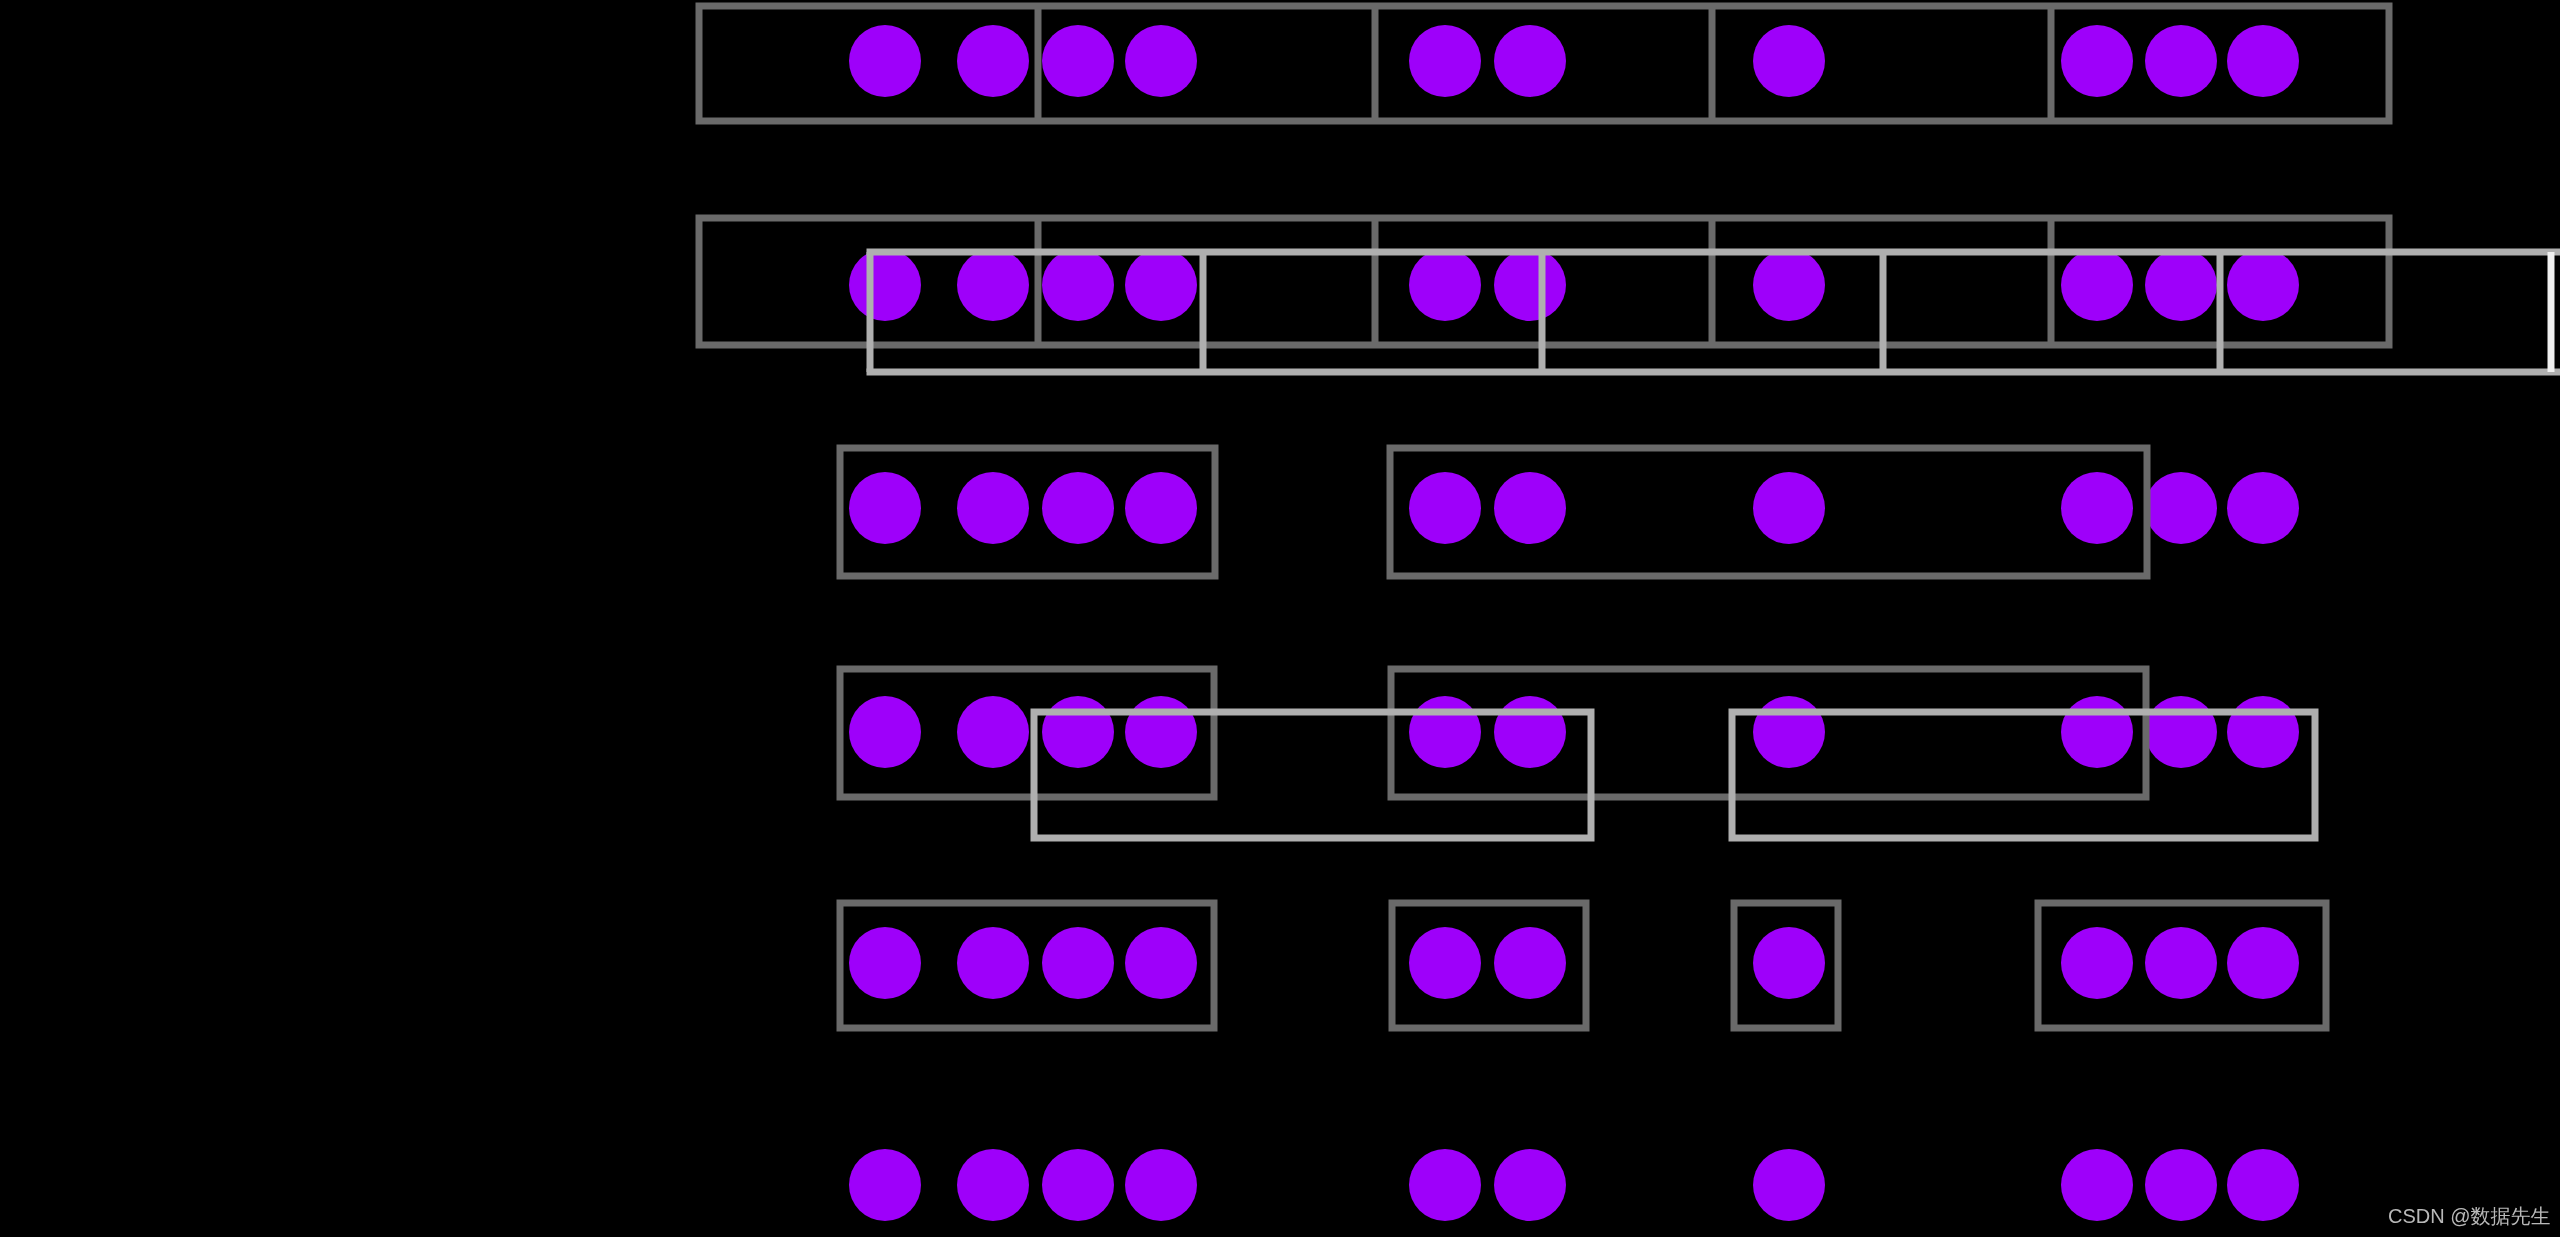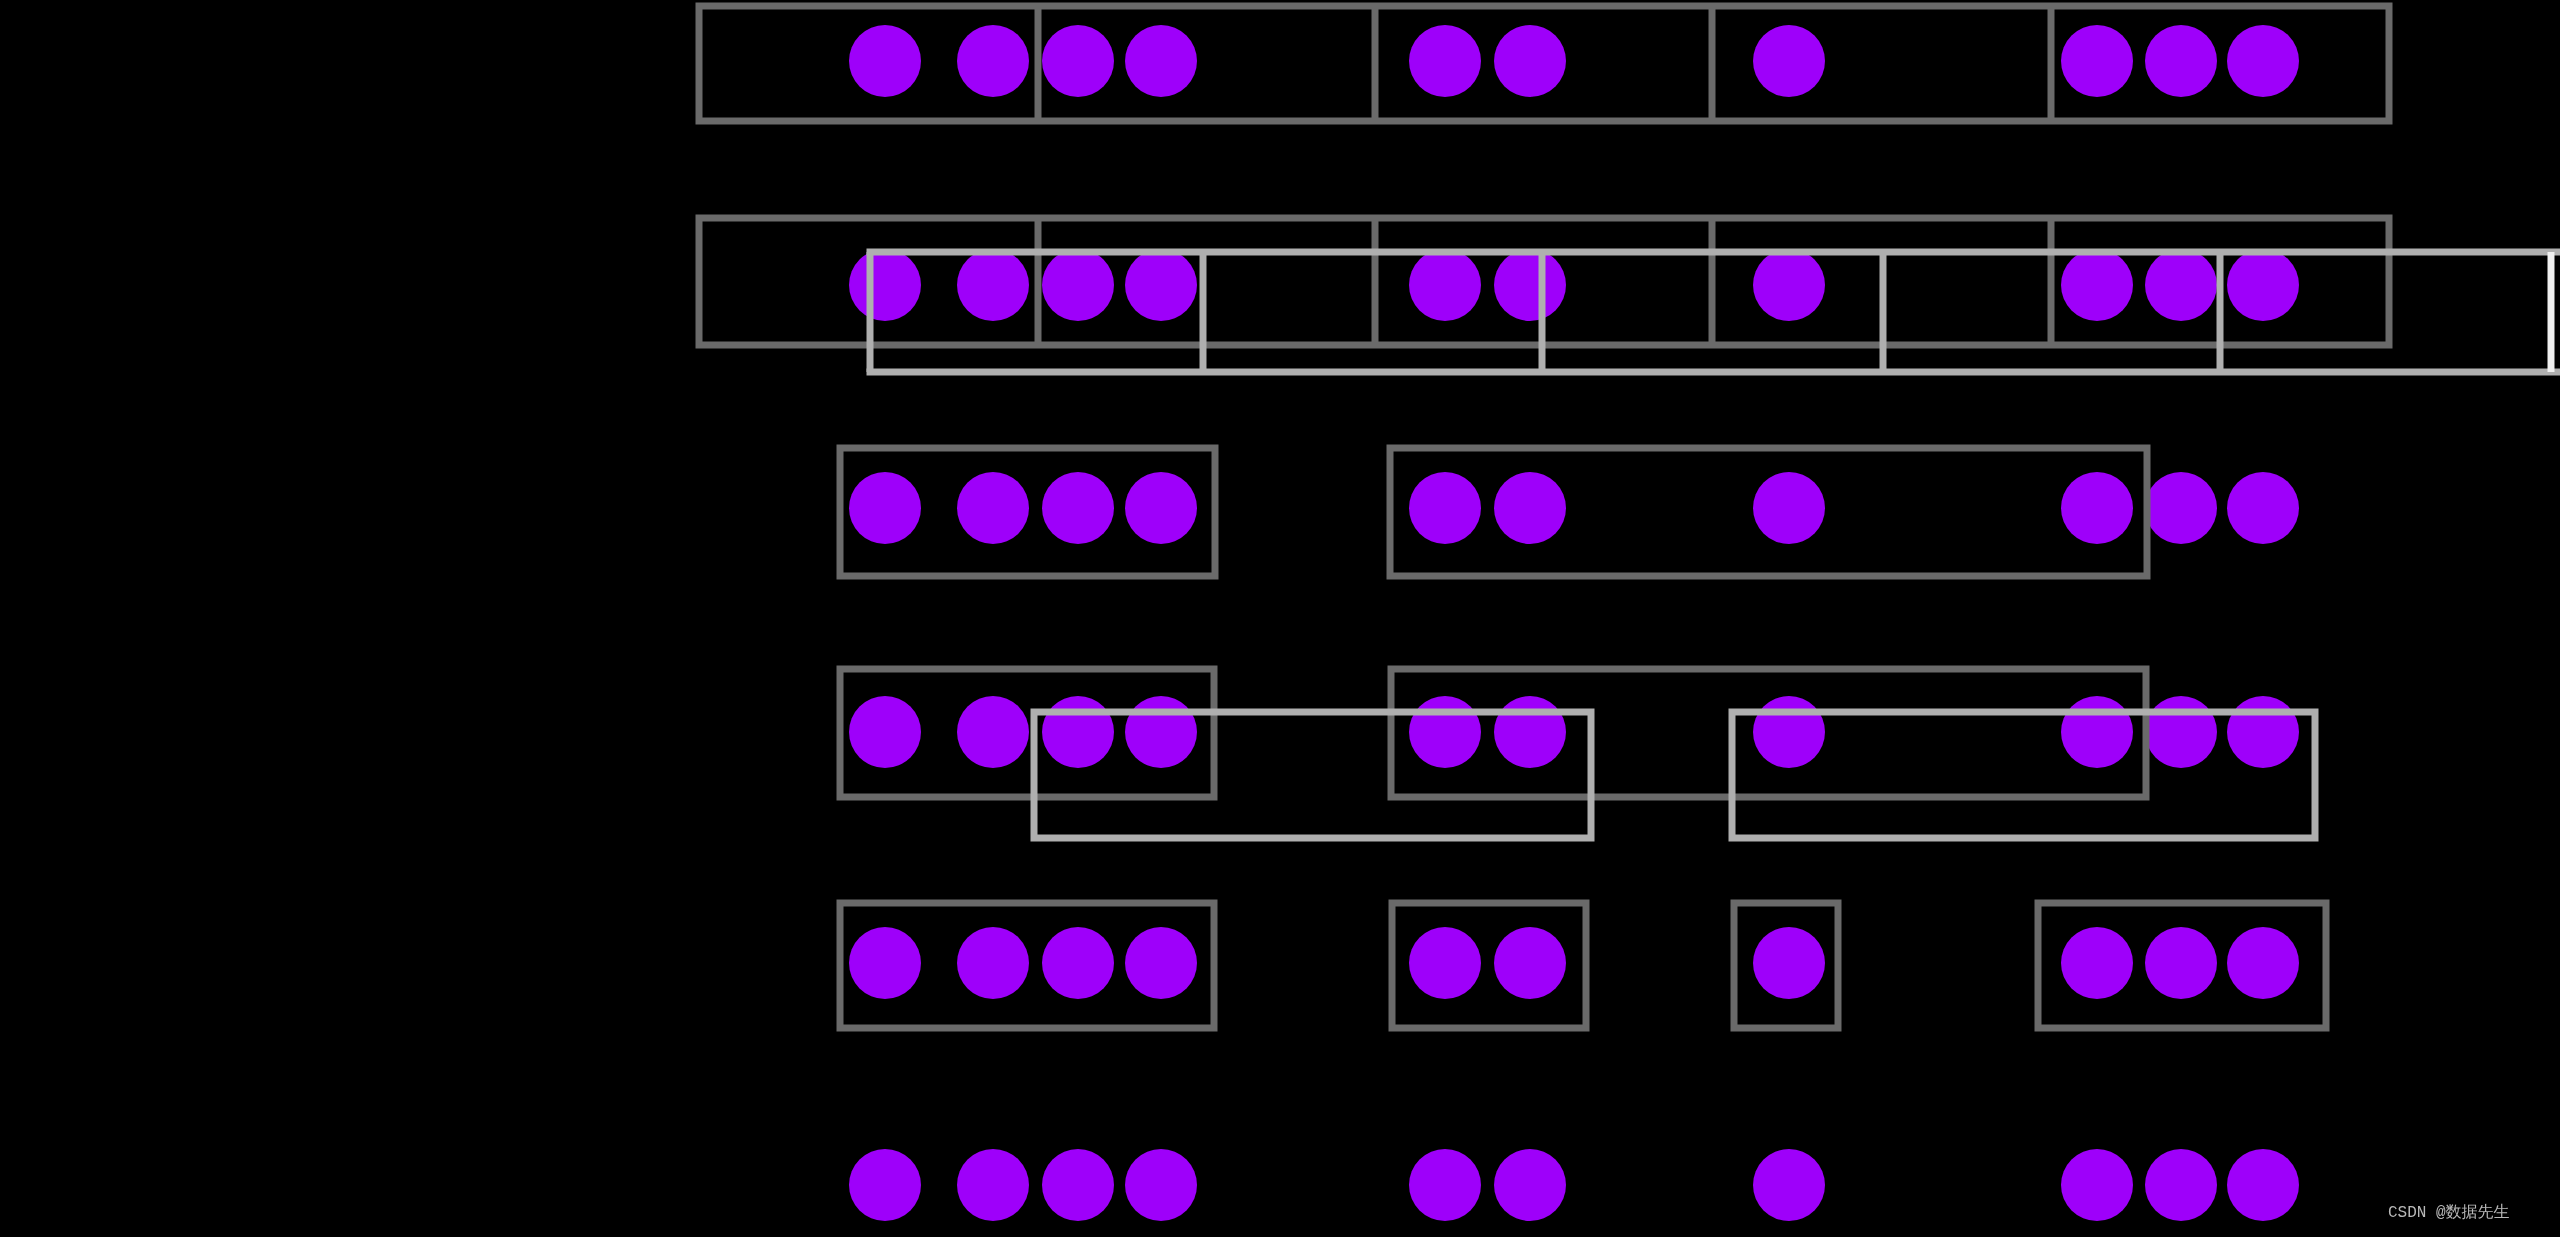--- a/index.html
+++ b/index.html
@@ -17,24 +17,24 @@
   }
   svg.diagram {
     position: absolute;
     left: 0;
     top: 0;
   }
   .watermark {
     position: absolute;
     left: 2388px;
     top: 1204px;
-    font-size: 16px;
+    font-size: 20px;
     line-height: 1.2;
     color: #C8C8C8;
-    font-family: Liberation Mono, monospace;
+    font-family: Liberation Sans, sans-serif;
     white-space: nowrap;
     opacity: 0.92;
   }
 </style>
 </head>
 <body>
 
 <div class="canvas">
   <svg class="diagram" id="diagram-svg" width="2560" height="1237" viewBox="0 0 2560 1237">
       <g>

